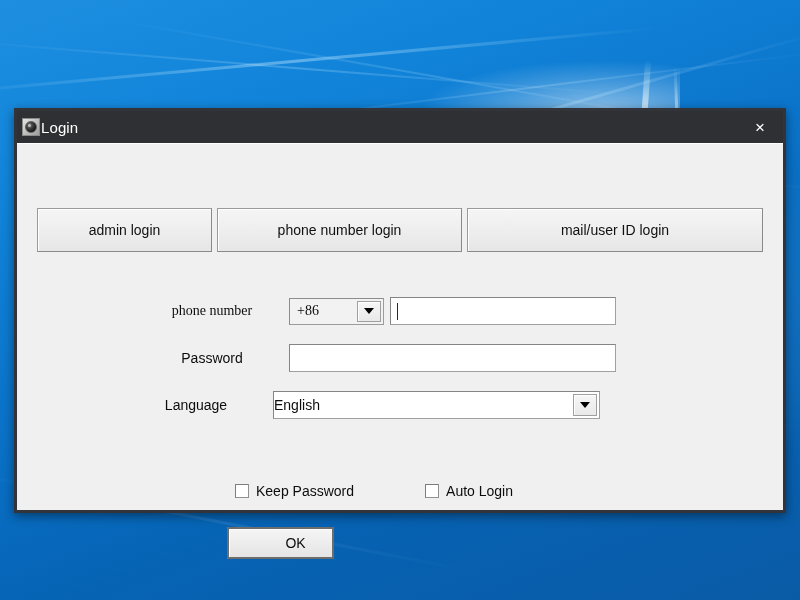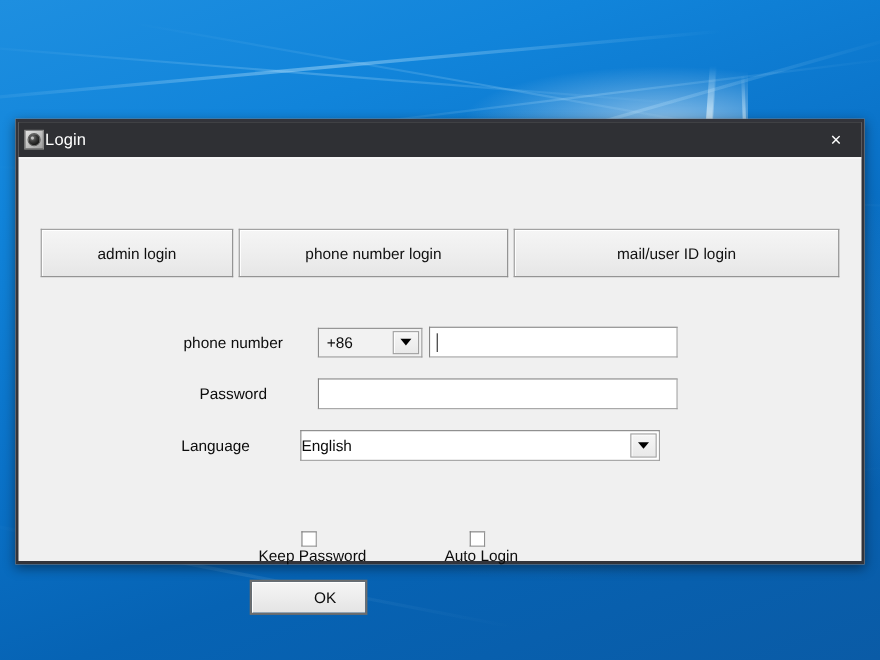--- a/index.html
+++ b/index.html
@@ -167,21 +167,21 @@
     position: absolute;
     display: flex;
     align-items: center;
   }
   .field-label {
     width: 120px;
     text-align: center;
     font-size: 14px;
     color: #0c0c0c;
   }
-  .row-phone    { left: 135px; top: 153px; }
+  .row-phone    { left: 135px; top: 153px; font-family: Liberation Serif, serif; }
   .row-password { left: 135px; top: 200px; }
   .row-language { left: 119px; top: 247px; }
 
   .cc-select {
     width: 95px;
     height: 27px;
     background: #f2f2f2;
     border: 1px solid #9b9b9b;
     border-top-color: #8c8c8c;
     border-left-color: #8c8c8c;
@@ -270,21 +270,20 @@
     display: flex;
     align-items: center;
     gap: 0;
   }
   .check-item {
     display: flex;
     align-items: center;
     cursor: pointer;
     font-size: 14px;
     color: #0c0c0c;
-    flex-direction: column;
   }
   .check-item .box {
     width: 14px;
     height: 14px;
     background: #ffffff;
     border: 1px solid #919191;
     border-top-color: #7d7d7d;
     border-left-color: #7d7d7d;
     box-sizing: border-box;
     margin-right: 7px;

